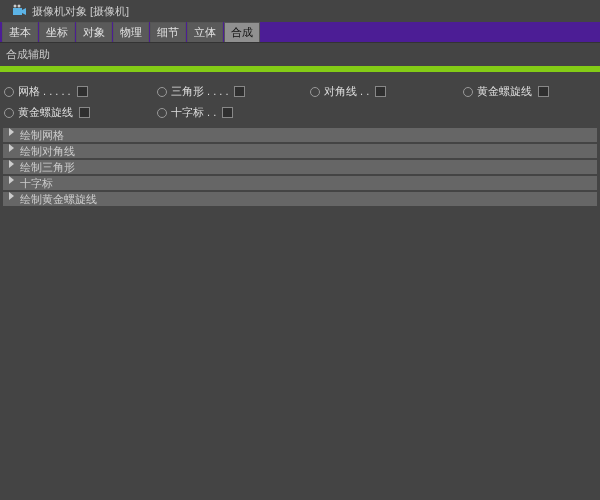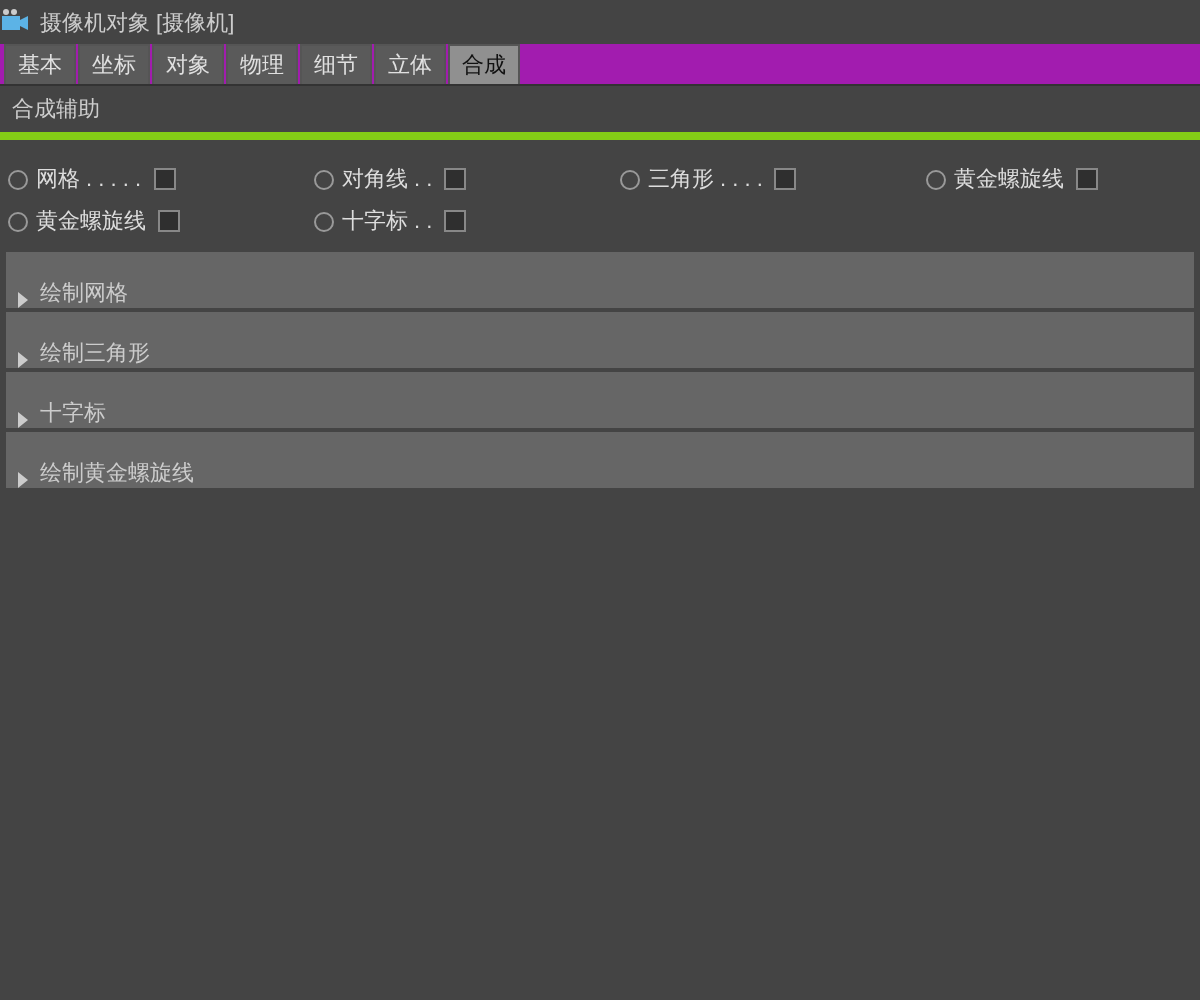--- a/index.html
+++ b/index.html
@@ -7,51 +7,51 @@
     width: 600px; height: 500px;
     background: #444444;
     font-family: "Microsoft YaHei", "PingFang SC", sans-serif;
     font-size: 11px;
     color: #cccccc;
     overflow: hidden;
   }
   .titlebar {
     display: flex; align-items: center;
     height: 22px;
-    padding: 0 0;
+    padding: 0 12px;
     background: #444444;
   }
   .titlebar .icon-wrap {
     width: 16px; height: 16px;
     margin-right: 4px;
     position: relative;
   }
   .tabrow {
     display: flex;
-    background: #a21caf;
+    background: #4c1d95;
     padding: 0 2px;
     border-bottom: 1px solid #333333;
   }
   .tab {
     padding: 2px 6px;
     border: 1px solid #555555;
     border-bottom: none;
     background: #5a5a5a;
     color: #e0e0e0;
     cursor: pointer;
     margin-right: 1px;
   }
   .tab.active {
     background: #909090;
     color: #111111;
   }
   .section-title {
     padding: 4px 6px;
     color: #cccccc;
-    border-bottom: 4px solid #84cc16;
+    border-bottom: 6px solid #84cc16;
   }
   .prop-area {
     padding: 8px 4px;
   }
   .prop-row {
     display: flex;
     align-items: center;
     margin-bottom: 8px;
   }
   .prop-grid {
@@ -83,23 +83,23 @@
     display: flex; align-items: center; justify-content: center;
     color: #e0e0e0;
     font-size: 10px;
     line-height: 1;
     flex: none;
   }
   .collapsed-panels {
     padding: 0 3px;
   }
   .panel-hdr {
-    display: flex; align-items: flex-end;
+    display: flex; align-items: flex-start;
     background: #666666;
-    height: 28px;
+    height: 14px;
     padding: 0 6px;
     margin-bottom: 2px;
     cursor: pointer;
   }
   .tri {
     width: 0; height: 0;
     border-top: 4px solid transparent;
     border-bottom: 4px solid transparent;
     border-left: 5px solid #cccccc;
     margin-right: 6px;
@@ -137,26 +137,26 @@
 
 
   <div class="prop-grid">
     <div class="prop-cell">
       <span class="anim-circle"></span>
       <span class="prop-label">网格 . . . . .</span>
       <span class="checkbox"></span>
     </div>
     <div class="prop-cell">
       <span class="anim-circle"></span>
-      <span class="prop-label">对角线 . .</span>
+      <span class="prop-label">三角形 . . . .</span>
       <span class="checkbox"></span>
     </div>
     <div class="prop-cell">
       <span class="anim-circle"></span>
-      <span class="prop-label">三角形 . . . .</span>
+      <span class="prop-label">对角线 . .</span>
       <span class="checkbox"></span>
     </div>
     <div class="prop-cell">
       <span class="anim-circle"></span>
       <span class="prop-label">黄金螺旋线</span>
       <span class="checkbox"></span>
     </div>
     <div class="prop-cell">
       <span class="anim-circle"></span>
       <span class="prop-label">黄金螺旋线</span>
@@ -170,20 +170,24 @@
   </div>
 </div>
 
 <div class="collapsed-panels">
   <div class="panel-hdr">
     <span class="tri"></span>
     <span>绘制网格</span>
   </div>
   <div class="panel-hdr">
     <span class="tri"></span>
+    <span>绘制对角线</span>
+  </div>
+  <div class="panel-hdr">
+    <span class="tri"></span>
     <span>绘制三角形</span>
   </div>
   <div class="panel-hdr">
     <span class="tri"></span>
     <span>十字标</span>
   </div>
   <div class="panel-hdr">
     <span class="tri"></span>
     <span>绘制黄金螺旋线</span>
   </div>

